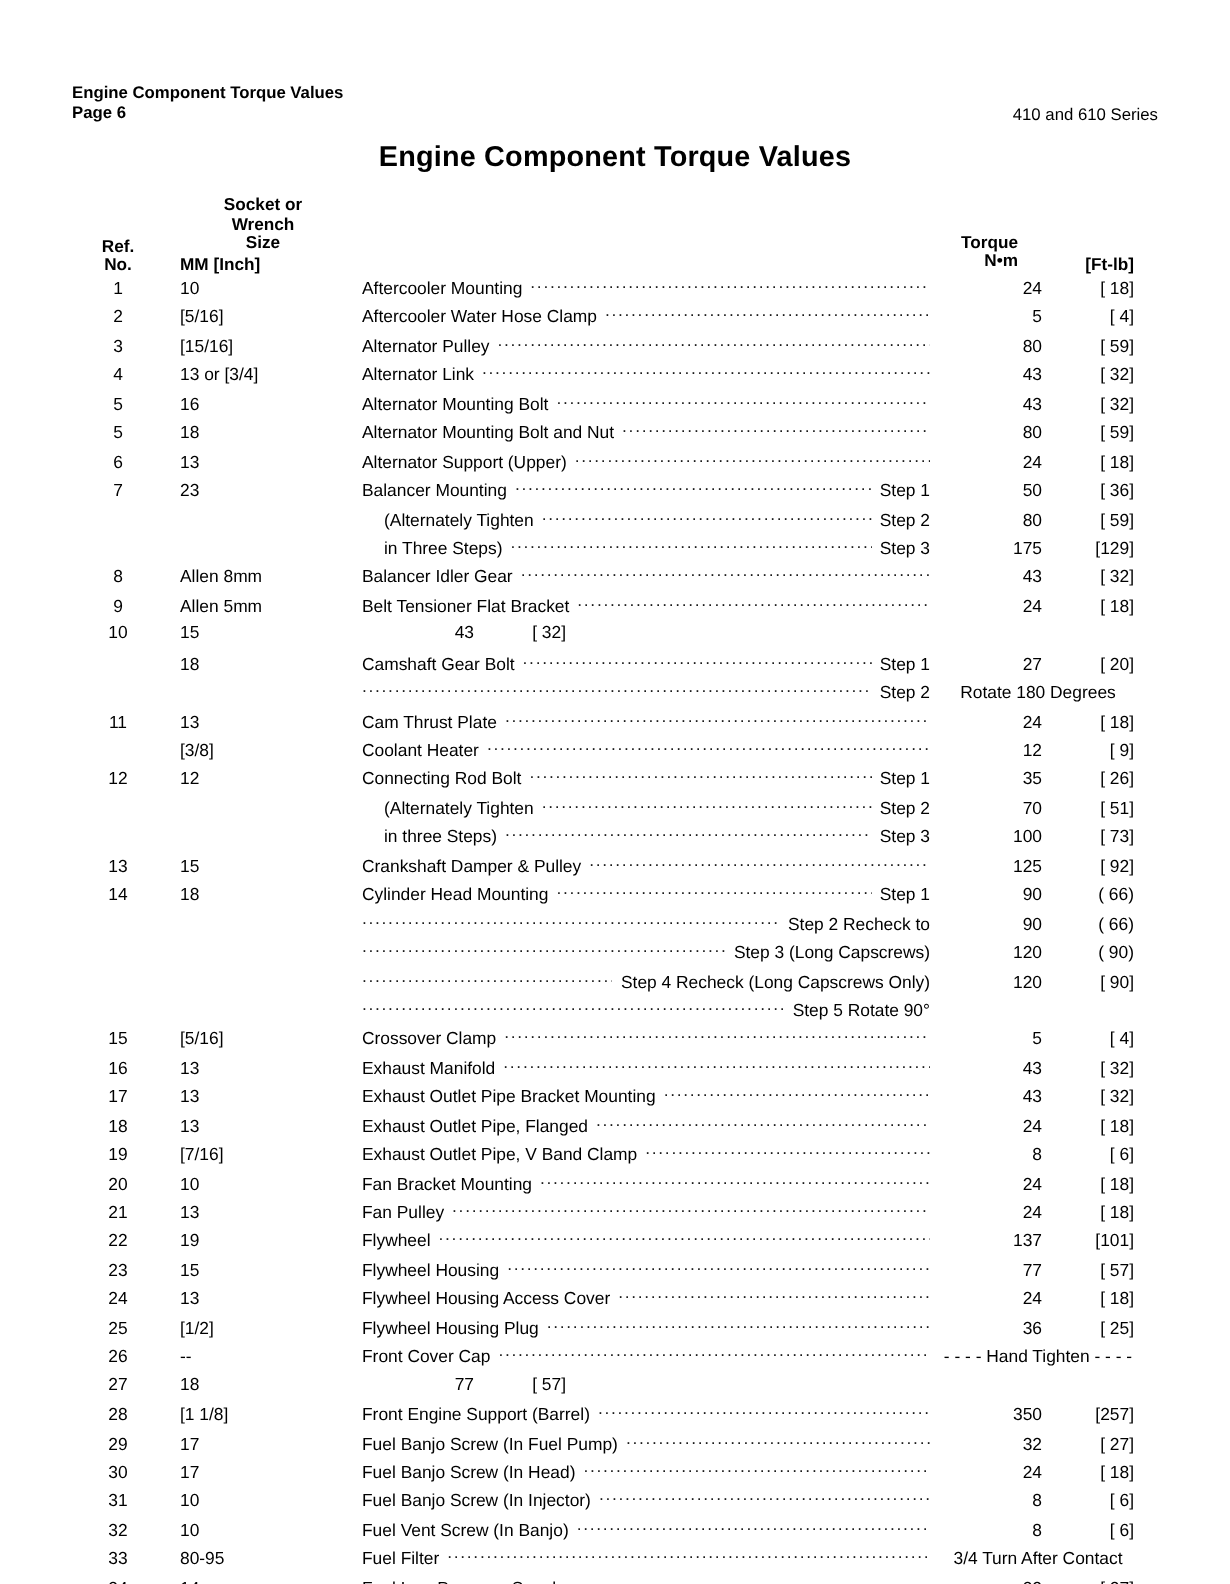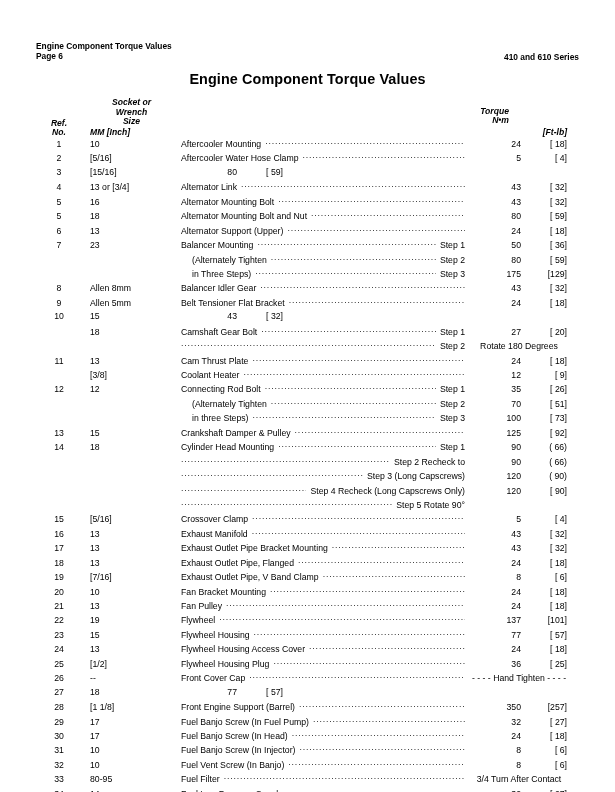--- a/index.html
+++ b/index.html
@@ -31,21 +31,21 @@
     display: flex;
     justify-content: space-between;
     align-items: flex-start;
     font-size: 8.4px;
     font-weight: bold;
     line-height: 10.2px;
   }
   .runhead-left div { white-space: nowrap; }
   .runhead-right {
     font-size: 8.4px;
-    font-weight: bold;
+    font-weight: normal;
     padding-top: 11px;
     white-space: nowrap;
   }
 
   
   .doc-title {
     position: absolute;
     top: 71px;
     left: 0;
     width: 615px;
@@ -144,26 +144,26 @@
   .heads {
     position: absolute;
     top: 98px;
     left: 36px;
     width: 543px;
     height: 40px;
     font-size: 8.6px;
     font-weight: bold;
     line-height: 9.6px;
   }
-  .h-block { position: absolute; white-space: nowrap; font-style: italic; }
+  .h-block { position: absolute; white-space: nowrap; }
   .h-ref    { left: 0;     width: 46px; text-align: center; bottom: 0; }
   .h-size   { left: 46px;  width: 99px; padding-left: 8px; box-sizing: border-box;
               text-align: left; bottom: 0; }
   .h-sizetop{ left: 46px;  width: 99px; text-align: center; top: 0; }
-  .h-torque { right: 70px; width: 56px; text-align: right; bottom: 12px; }
+  .h-torque { right: 70px; width: 56px; text-align: right; bottom: 2px; }
   .h-ftlb   { right: 12px; width: 40px; text-align: right; bottom: 0; }
   .h-sizetop div, .h-torque div, .h-ftlb div { line-height: 9.6px; }
 </style>
 </head>
 <body>
 
 <div class="page">
 
   <div class="runhead">
     <div class="runhead-left">
@@ -211,20 +211,24 @@
         <div class="c-desc">
           <span class="dlabel">Aftercooler Water Hose Clamp</span>
           <span class="leader"></span>
         </div>
         <div class="c-nm">5</div>
         <div class="c-ftlb">[  4]</div>
       </div>
       <div class="row">
         <div class="c-ref">3</div>
         <div class="c-size">[15/16]</div>
+        <div class="c-desc">
+          <span class="dlabel">Alternator Pulley</span>
+          <span class="leader"></span>
+        </div>
         <div class="c-nm">80</div>
         <div class="c-ftlb">[ 59]</div>
       </div>
       <div class="row">
         <div class="c-ref">4</div>
         <div class="c-size">13 or [3/4]</div>
         <div class="c-desc">
           <span class="dlabel">Alternator Link</span>
           <span class="leader"></span>
         </div>

